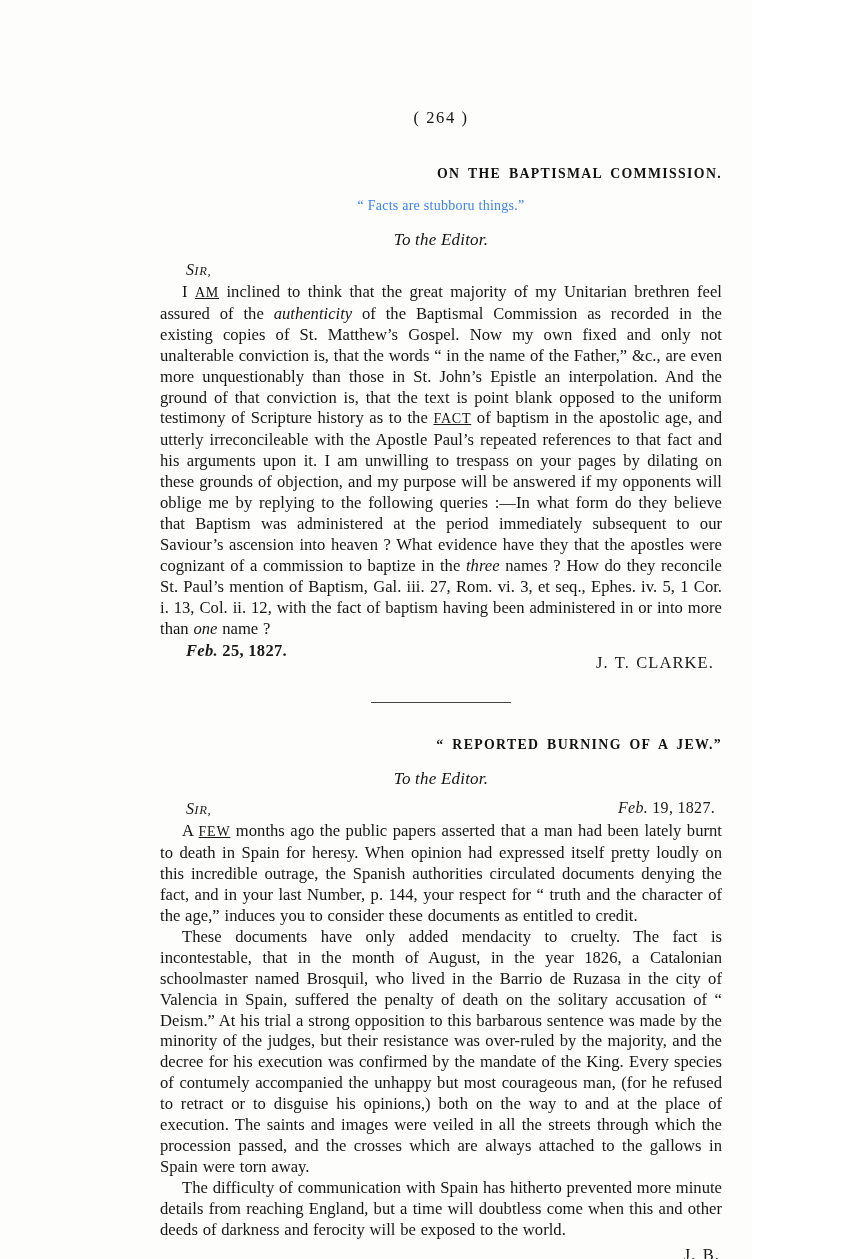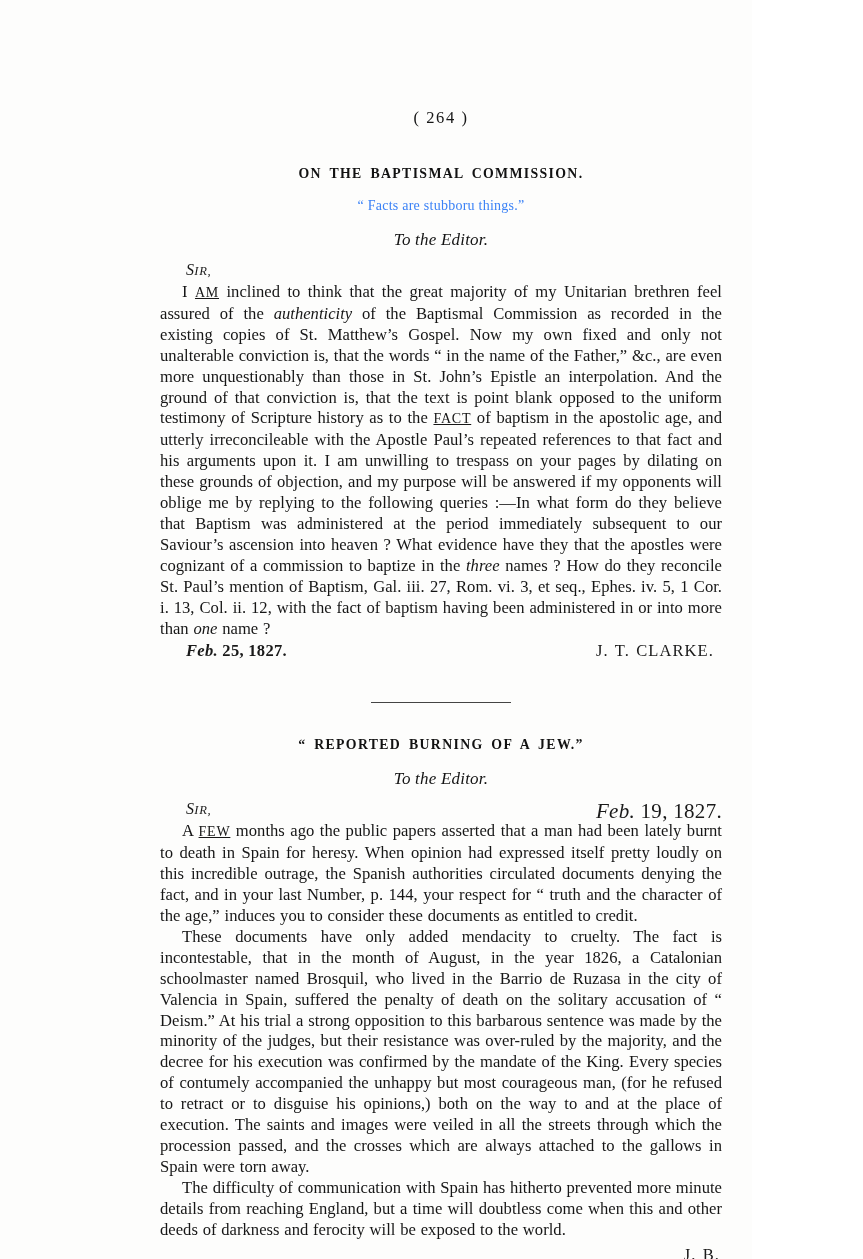--- a/index.html
+++ b/index.html
@@ -34,21 +34,21 @@
   .folio {
     text-align: center;
     font-size: 16.5px;
     letter-spacing: 1.6px;
     margin: 0 0 38px 0;
     color: #161616;
   }
 
   
   .article-title {
-    text-align: center;
+    text-align: right;
     font-size: 13.8px;
     font-weight: bold;
     letter-spacing: 1.35px;
     word-spacing: 3px;
     text-transform: uppercase;
     margin: 0 0 16px 0;
     color: #121212;
   }
   .epigraph {
     text-align: center;
@@ -79,23 +79,23 @@
     font-size: 16px;
     letter-spacing: 0.3px;
     font-style: italic;
   }
   .salutation .sc {
     font-size: 12.6px;
     letter-spacing: 0.7px;
   }
   .date-right {
     position: absolute;
-    right: 0;
+    right: 7px;
     top: 0;
-    font-size: 21px;
+    font-size: 16px;
     letter-spacing: 0.3px;
   }
   .date-right i { font-style: italic; }
 
   
   .para {
     margin: 0;
     font-size: 16.6px;
     line-height: 20.9px;
     text-align: justify;
@@ -124,21 +124,21 @@
     left: 26px;
     top: 0;
     font-size: 16.5px;
     letter-spacing: 0.3px;
     font-weight: bold;
   }
   .sig-date i { font-style: italic; }
   .sig-name {
     position: absolute;
     right: 8px;
-    top: 0;
+    top: 12px;
     font-size: 16.5px;
     letter-spacing: 1.1px;
     word-spacing: 1px;
   }
   .sig-name-plain {
     position: absolute;
     right: 2px;
     top: 0;
     font-size: 16.5px;
     letter-spacing: 1.1px;

